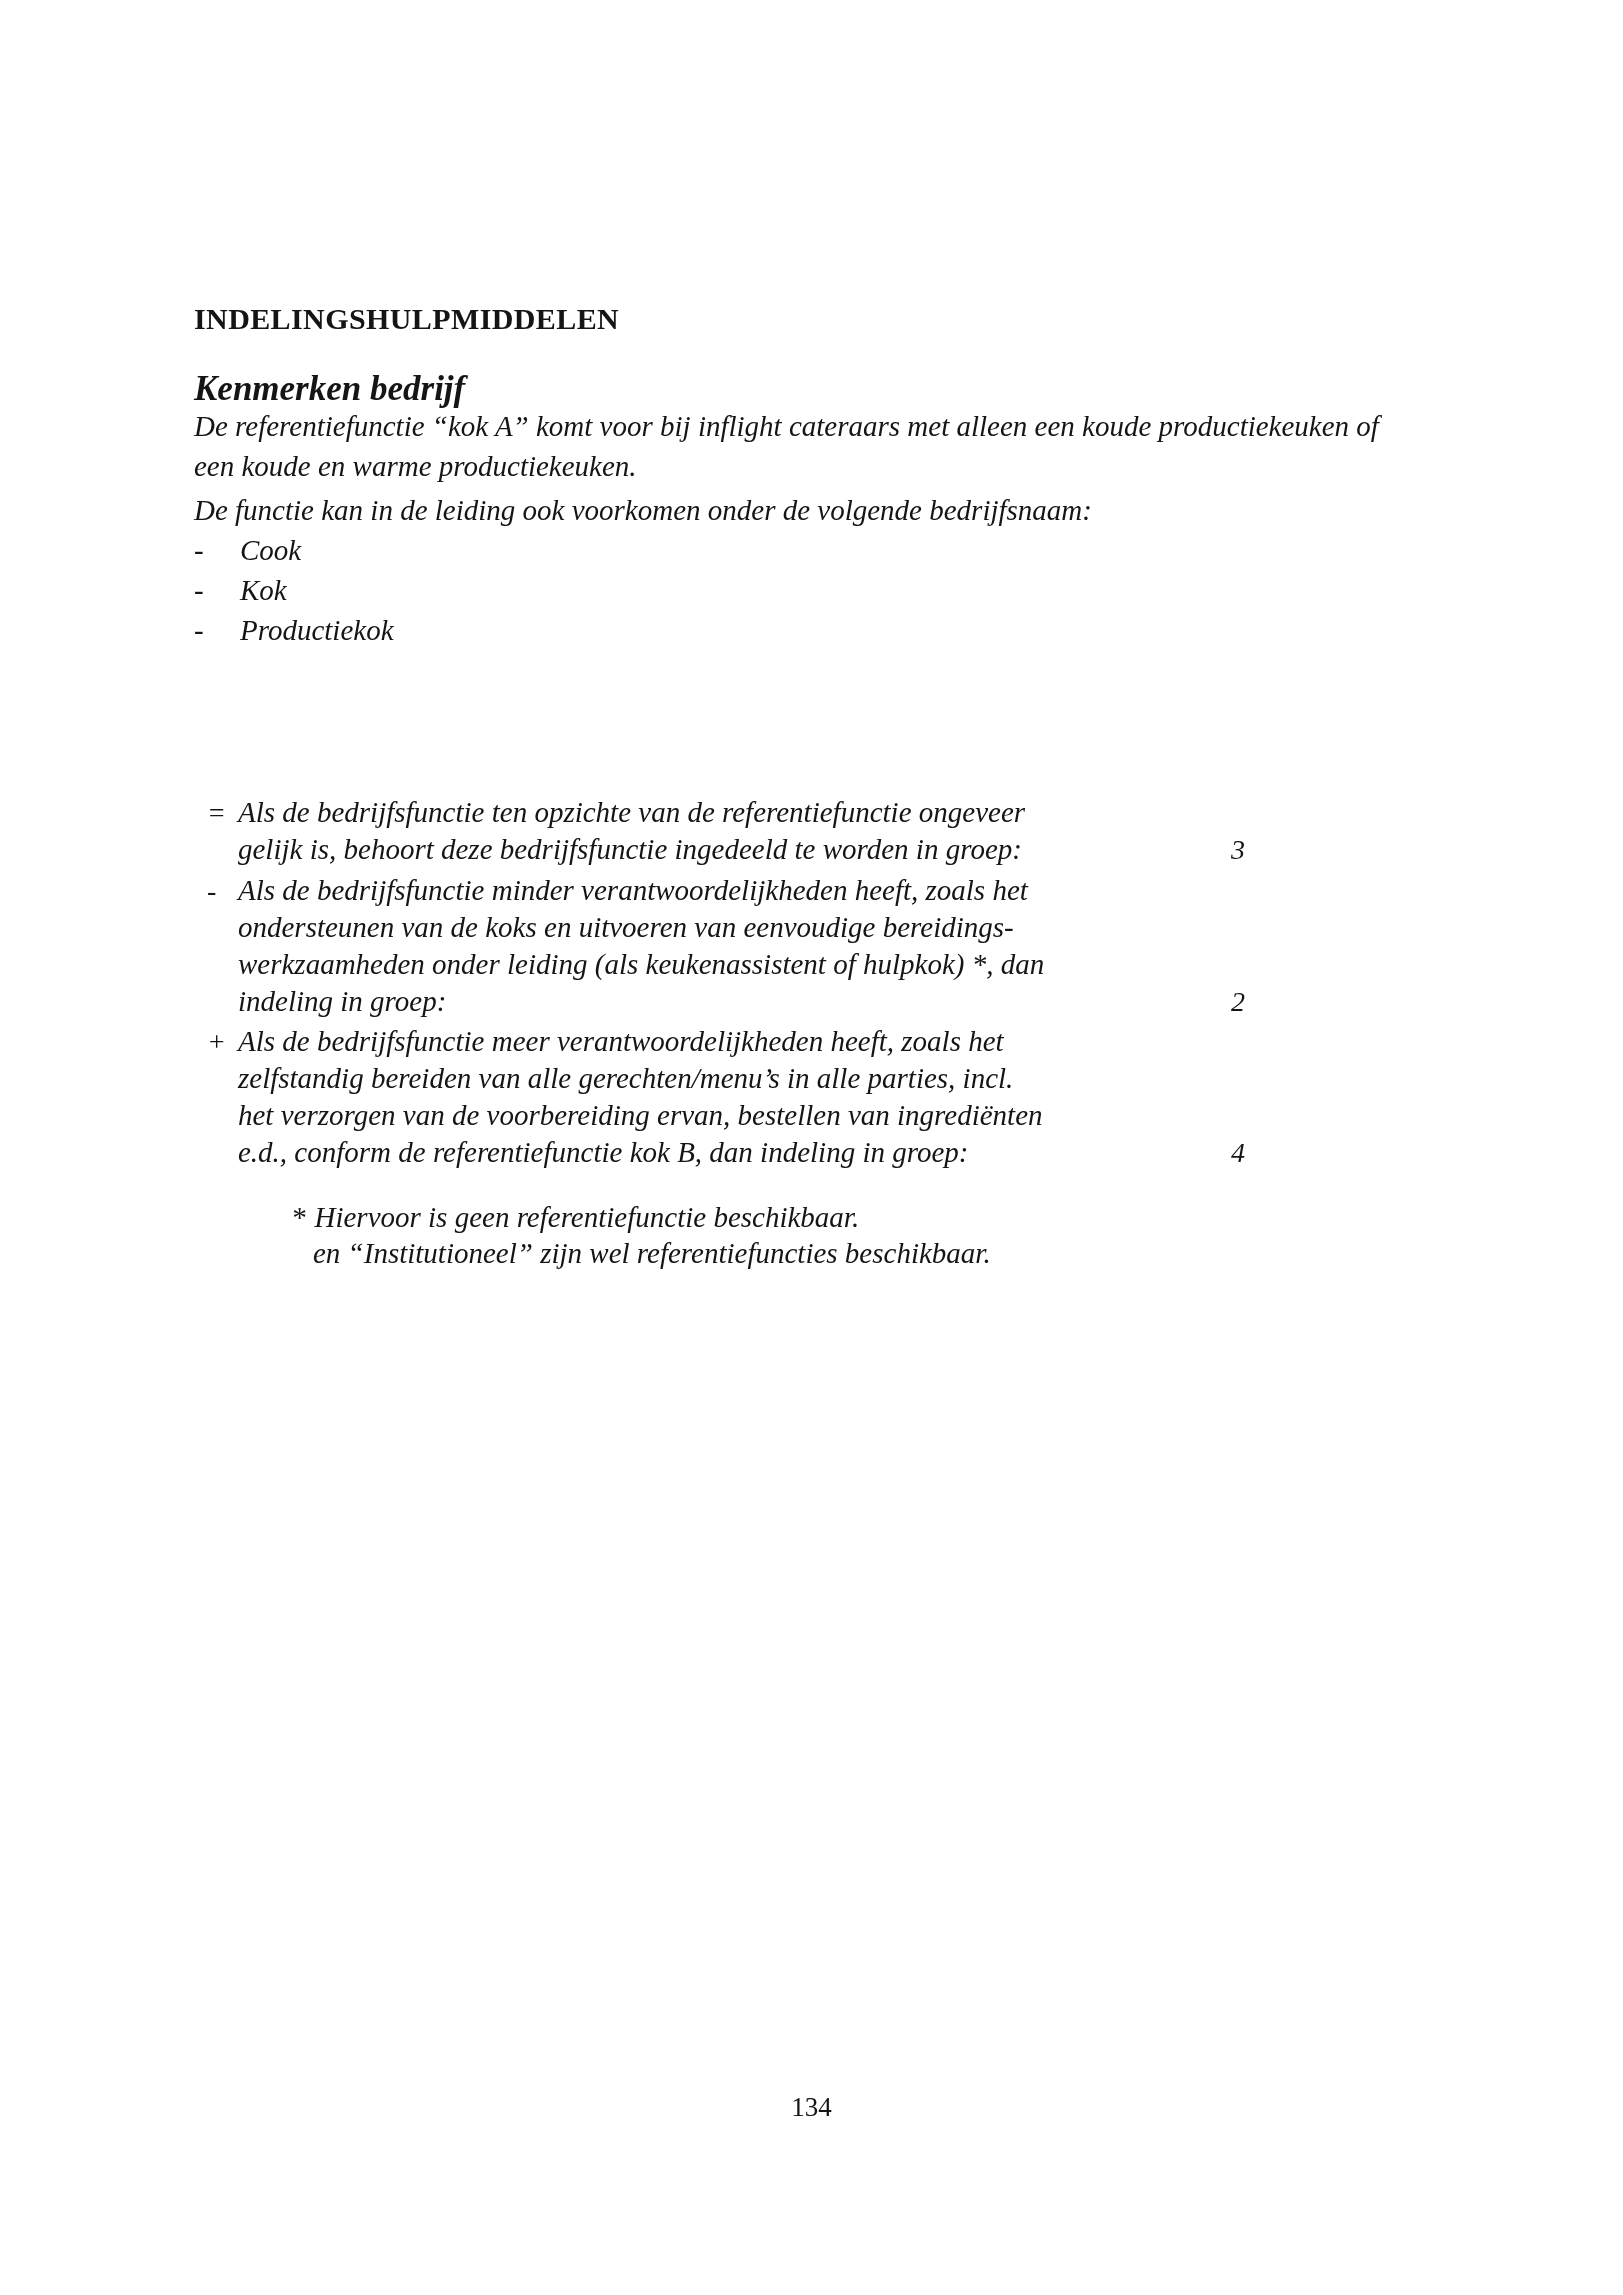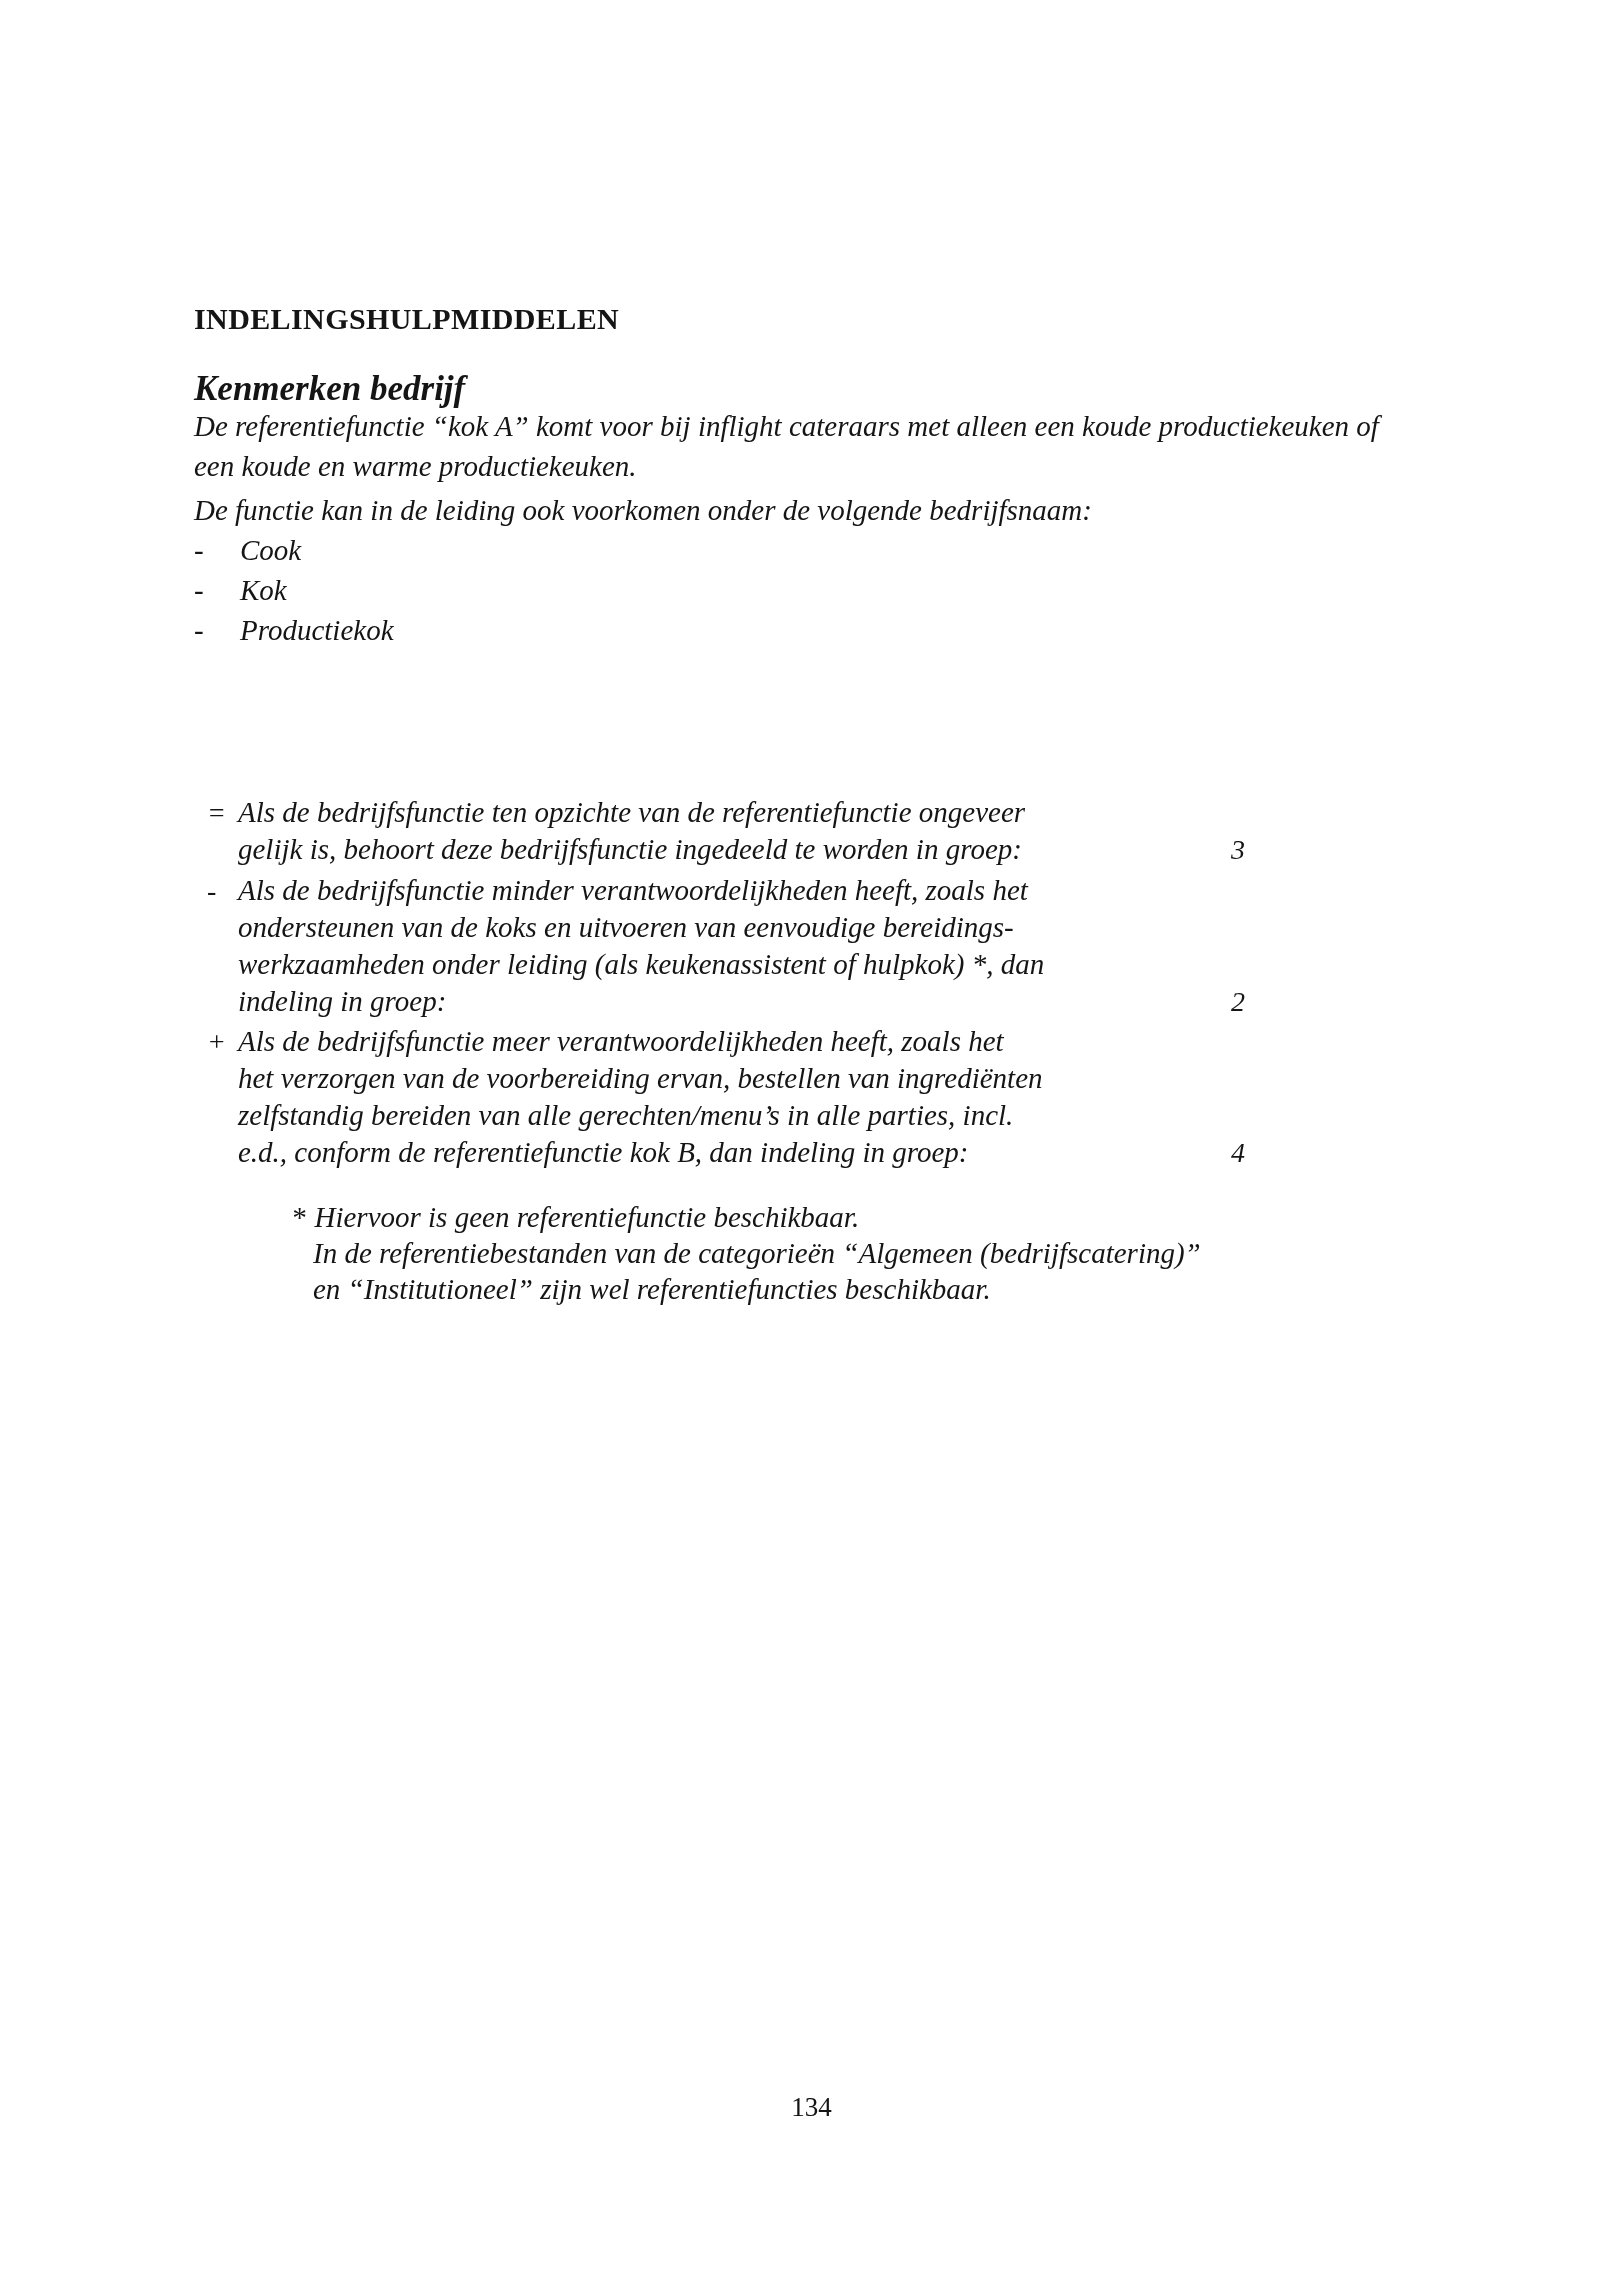--- a/index.html
+++ b/index.html
@@ -131,33 +131,32 @@
         <div class="body-line">werkzaamheden onder leiding (als keukenassistent of hulpkok) *, dan</div>
         <div class="body-line">indeling in groep:</div>
       </div>
       <span class="g-group">2</span>
     </div>
 
     <div class="g-item">
       <span class="g-marker">+</span>
       <div class="g-lines">
         <div class="body-line">Als de bedrijfsfunctie meer verantwoordelijkheden heeft, zoals het</div>
+        <div class="body-line">zelfstandig bereiden van alle gerechten/menu’s in alle parties, incl.</div>
         <div class="body-line">het verzorgen van de voorbereiding ervan, bestellen van ingrediënten</div>
-        <div class="body-line">zelfstandig bereiden van alle gerechten/menu’s in alle parties, incl.</div>
         <div class="body-line">e.d., conform de referentiefunctie kok B, dan indeling in groep:</div>
       </div>
       <span class="g-group">4</span>
     </div>
 
   </section>
 
   <section class="abs footnote" style="left:291px; top:1199px;">
     <div class="body-line">
       <span class="fn-marker">*</span><span>Hiervoor is geen referentiefunctie beschikbaar.</span>
     </div>
-    <div class="body-line fn-indent">In de referentiebestanden van de categorieën “Algemeen (bedrijfscatering)”</div>
     <div class="body-line fn-indent">en “Institutioneel” zijn wel referentiefuncties beschikbaar.</div>
   </section>
 
   <div class="abs page-number" style="left:0; top:2091px;">134</div>
 
 </div>
 
 
 </body></html>

